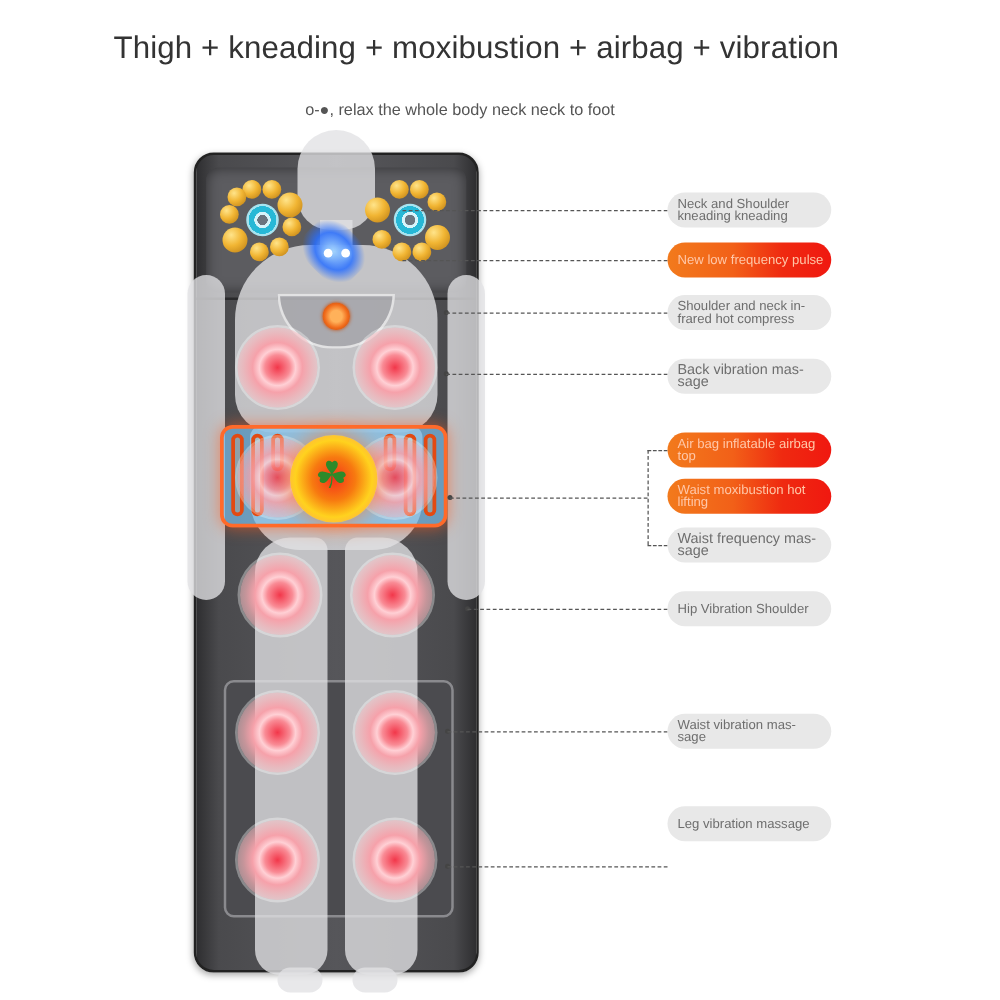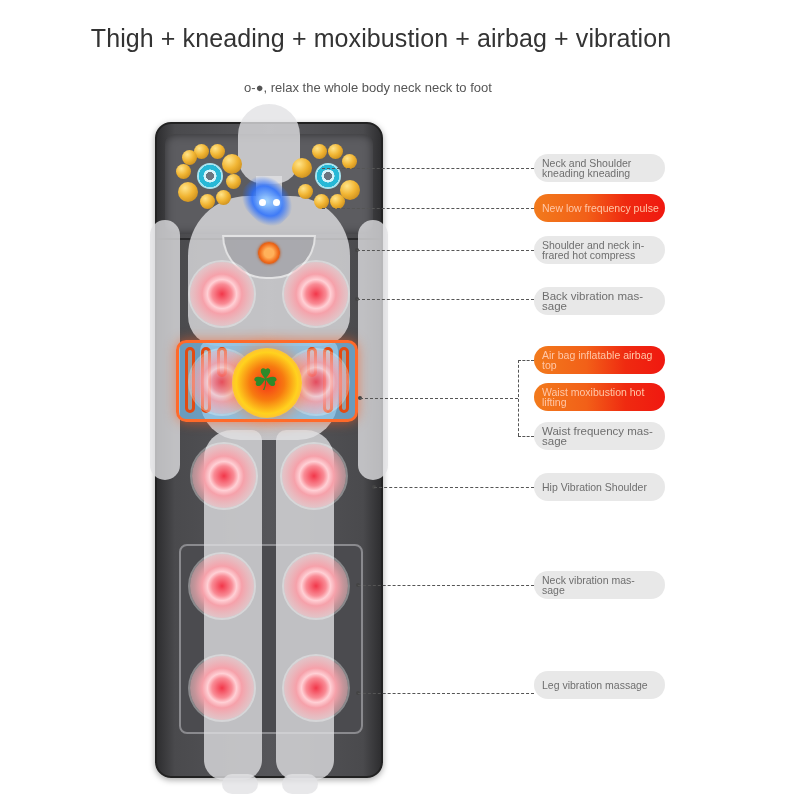--- a/index.html
+++ b/index.html
@@ -229,17 +229,17 @@
 <div class="pill hot" style="top:383px">
     <span>Waist moxibustion hot lifting</span>
   </div>
 <div class="pill" style="top:422px;font-size:11.5px">
     <span>Waist frequency mas-sage</span>
   </div>
 <div class="pill single" style="top:473px">
     <span>Hip Vibration Shoulder</span>
   </div>
 <div class="pill" style="top:571px">
-    <span>Neck vibration mas-sage</span>
-  </div>
-<div class="pill single" style="top:671px">
+    <span>Waist vibration mas-sage</span>
+  </div>
+<div class="pill single" style="top:645px">
     <span>Leg vibration massage</span>
   </div>
 
 </body></html>

